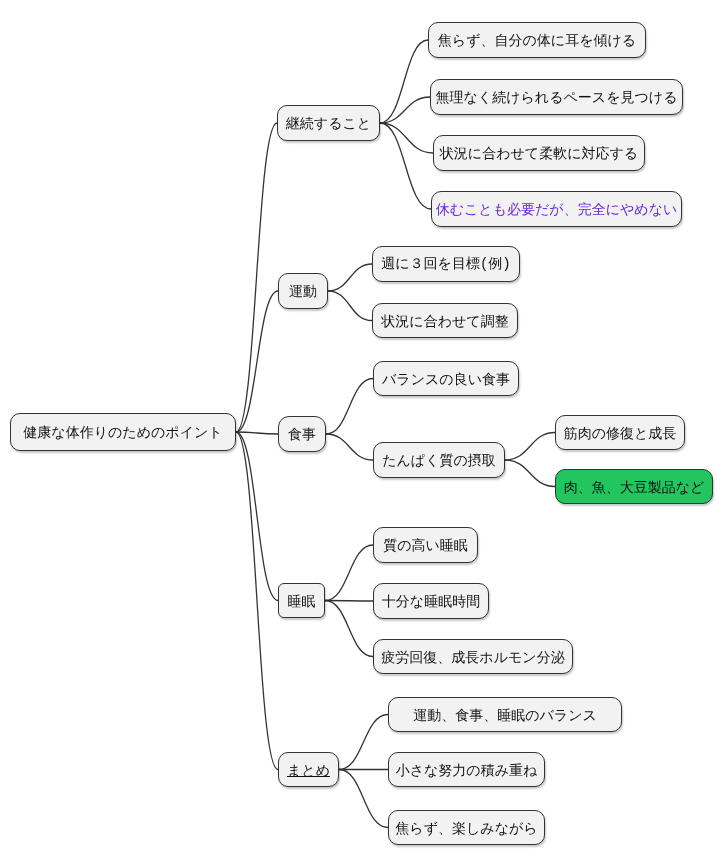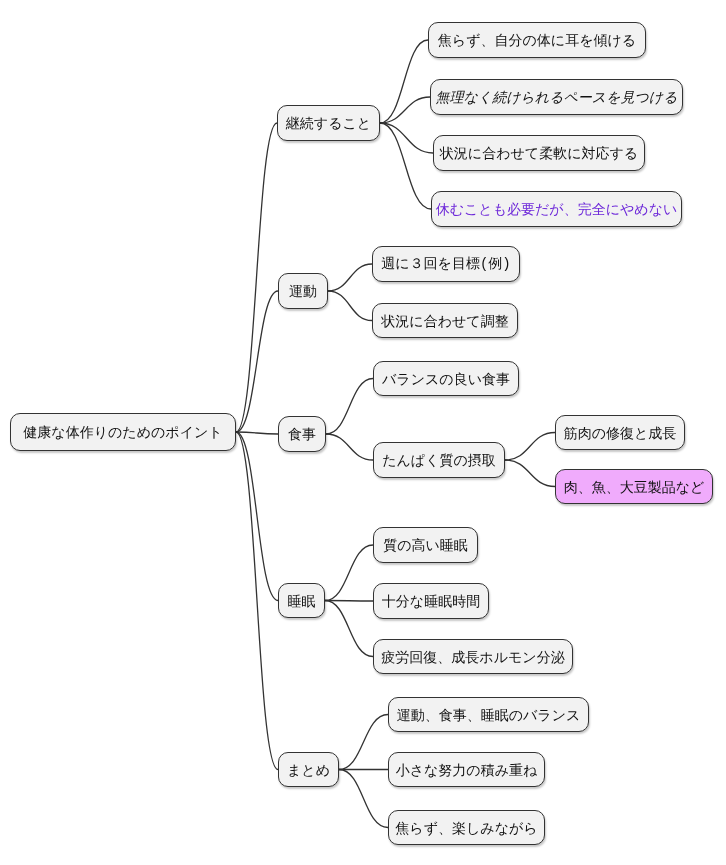--- a/index.html
+++ b/index.html
@@ -56,32 +56,32 @@
       <path d="M 325 600.5 C 349 600.5, 349 656.5, 373 656.5" fill="none" stroke="#333333" stroke-width="1.3" stroke-linecap="round"></path>
       <path d="M 236 432 C 257 432, 257 769.5, 278 769.5" fill="none" stroke="#333333" stroke-width="1.3" stroke-linecap="round"></path>
       <path d="M 339 769.5 C 363.5 769.5, 363.5 714.5, 388 714.5" fill="none" stroke="#333333" stroke-width="1.3" stroke-linecap="round"></path>
       <path d="M 339 769.5 C 363.5 769.5, 363.5 769.5, 388 769.5" fill="none" stroke="#333333" stroke-width="1.3" stroke-linecap="round"></path>
       <path d="M 339 769.5 C 363.5 769.5, 363.5 827.5, 388 827.5" fill="none" stroke="#333333" stroke-width="1.3" stroke-linecap="round"></path>
     </svg>
 
 <div class="node" style="left: 10px; top: 413px; width: 226px; height: 38px; background: rgb(242, 242, 242); border-color: rgb(51, 51, 51); color: rgb(17, 17, 17);">健康な体作りのためのポイント</div>
     <div class="node" style="left: 277px; top: 105px; width: 103px; height: 36px; background: rgb(242, 242, 242); border-color: rgb(51, 51, 51); color: rgb(17, 17, 17);">継続すること</div>
     <div class="node" style="left: 428px; top: 22px; width: 218px; height: 36px; background: rgb(242, 242, 242); border-color: rgb(51, 51, 51); color: rgb(17, 17, 17);">焦らず、自分の体に耳を傾ける</div>
-    <div class="node" style="left: 430px; top: 79px; width: 253px; height: 36px; background: rgb(242, 242, 242); border-color: rgb(51, 51, 51); color: rgb(17, 17, 17); font-style: italic;">無理なく続けられるペースを見つける</div>
+    <div class="node" style="left: 430px; top: 79px; width: 253px; height: 36px; background: rgb(242, 242, 242); border-color: rgb(51, 51, 51); color: rgb(17, 17, 17);">無理なく続けられるペースを見つける</div>
     <div class="node" style="left: 433px; top: 135px; width: 212px; height: 36px; background: rgb(242, 242, 242); border-color: rgb(51, 51, 51); color: rgb(17, 17, 17);">状況に合わせて柔軟に対応する</div>
     <div class="node" style="left: 431px; top: 191px; width: 251px; height: 36px; background: rgb(242, 242, 242); border-color: rgb(51, 51, 51); color: #6d28d9;">休むことも必要だが、完全にやめない</div>
     <div class="node" style="left: 278px; top: 273px; width: 50px; height: 36px; background: rgb(242, 242, 242); border-color: rgb(51, 51, 51); color: rgb(17, 17, 17);">運動</div>
     <div class="node" style="left: 372px; top: 246px; width: 148px; height: 36px; background: rgb(242, 242, 242); border-color: rgb(51, 51, 51); color: rgb(17, 17, 17); font-family: Liberation Mono, monospace;">週に３回を目標(例)</div>
     <div class="node" style="left: 372px; top: 303px; width: 146px; height: 35px; background: rgb(242, 242, 242); border-color: rgb(51, 51, 51); color: rgb(17, 17, 17);">状況に合わせて調整</div>
     <div class="node" style="left: 278px; top: 416px; width: 48px; height: 36px; background: rgb(242, 242, 242); border-color: rgb(51, 51, 51); color: rgb(17, 17, 17); border-radius: 11px;">食事</div>
     <div class="node" style="left: 373px; top: 361px; width: 146px; height: 35px; background: rgb(242, 242, 242); border-color: rgb(51, 51, 51); color: rgb(17, 17, 17);">バランスの良い食事</div>
     <div class="node" style="left: 373px; top: 442px; width: 132px; height: 36px; background: rgb(242, 242, 242); border-color: rgb(51, 51, 51); color: rgb(17, 17, 17);">たんぱく質の摂取</div>
     <div class="node" style="left: 555px; top: 415px; width: 130px; height: 35px; background: rgb(242, 242, 242); border-color: rgb(51, 51, 51); color: rgb(17, 17, 17);">筋肉の修復と成長</div>
-    <div class="node" style="left: 555px; top: 469px; width: 158px; height: 35px; background: #f0abfc; border-color: rgb(51, 51, 51); color: rgb(17, 17, 17);">肉、魚、大豆製品など</div>
-    <div class="node" style="left: 278px; top: 583px; width: 47px; height: 35px; background: rgb(242, 242, 242); border-color: rgb(51, 51, 51); color: rgb(17, 17, 17);">睡眠</div>
+    <div class="node" style="left: 555px; top: 469px; width: 158px; height: 35px; background: #22c55e; border-color: rgb(51, 51, 51); color: rgb(17, 17, 17);">肉、魚、大豆製品など</div>
+    <div class="node" style="left: 278px; top: 583px; width: 47px; height: 35px; background: rgb(242, 242, 242); border-color: rgb(51, 51, 51); color: rgb(17, 17, 17); border-radius: 6px;">睡眠</div>
     <div class="node" style="left: 373px; top: 527px; width: 105px; height: 36px; background: rgb(242, 242, 242); border-color: rgb(51, 51, 51); color: rgb(17, 17, 17);">質の高い睡眠</div>
     <div class="node" style="left: 373px; top: 583px; width: 116px; height: 36px; background: rgb(242, 242, 242); border-color: rgb(51, 51, 51); color: rgb(17, 17, 17);">十分な睡眠時間</div>
     <div class="node" style="left: 373px; top: 639px; width: 200px; height: 35px; background: rgb(242, 242, 242); border-color: rgb(51, 51, 51); color: rgb(17, 17, 17);">疲労回復、成長ホルモン分泌</div>
-    <div class="node" style="left: 278px; top: 752px; width: 61px; height: 35px; background: rgb(242, 242, 242); border-color: rgb(51, 51, 51); color: rgb(17, 17, 17);">まとめ</div>
-    <div class="node" style="left: 388px; top: 697px; width: 201px; height: 35px; background: rgb(242, 242, 242); border-color: rgb(51, 51, 51); color: rgb(17, 17, 17);">運動、食事、睡眠のバランス</div>
+    <div class="node" style="left: 278px; top: 752px; width: 61px; height: 35px; background: rgb(242, 242, 242); border-color: rgb(51, 51, 51); color: rgb(17, 17, 17); text-decoration: underline;">まとめ</div>
+    <div class="node" style="left: 388px; top: 697px; width: 234px; height: 35px; background: rgb(242, 242, 242); border-color: rgb(51, 51, 51); color: rgb(17, 17, 17);">運動、食事、睡眠のバランス</div>
     <div class="node" style="left: 388px; top: 752px; width: 157px; height: 35px; background: rgb(242, 242, 242); border-color: rgb(51, 51, 51); color: rgb(17, 17, 17);">小さな努力の積み重ね</div>
     <div class="node" style="left: 388px; top: 810px; width: 157px; height: 35px; background: rgb(242, 242, 242); border-color: rgb(51, 51, 51); color: rgb(17, 17, 17);">焦らず、楽しみながら</div>
   </div>
 
 </body></html>

